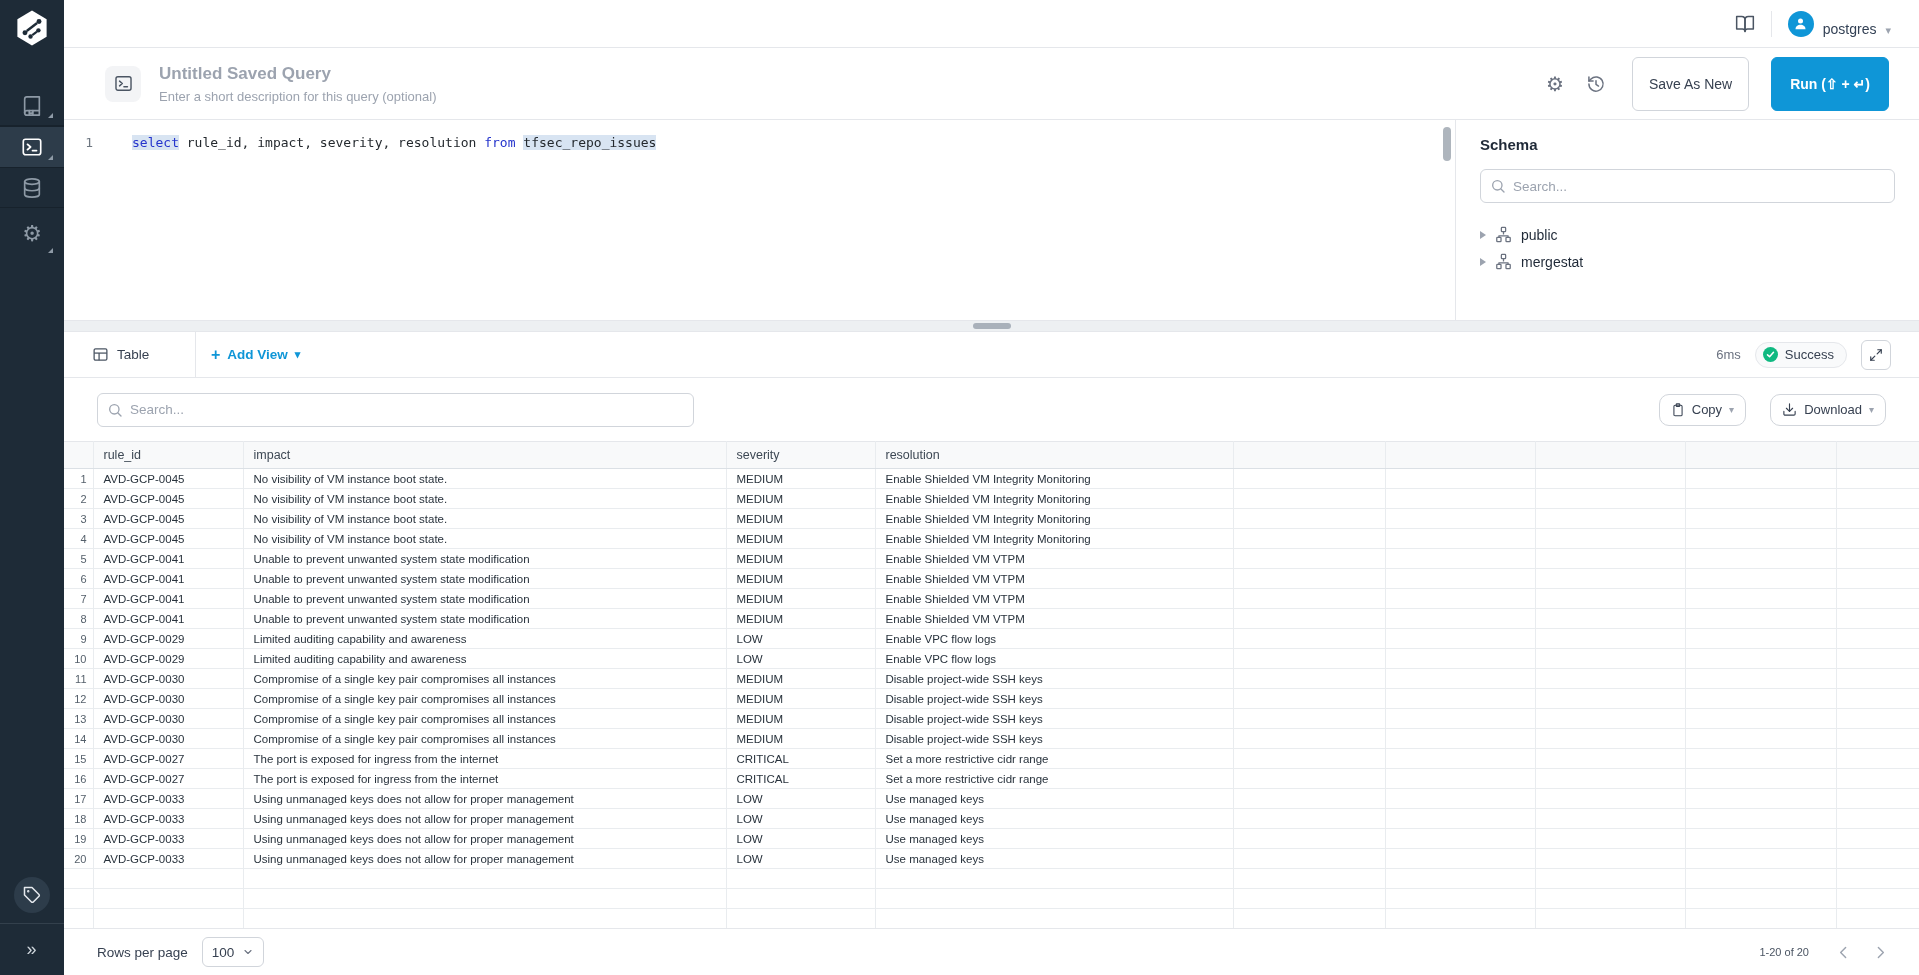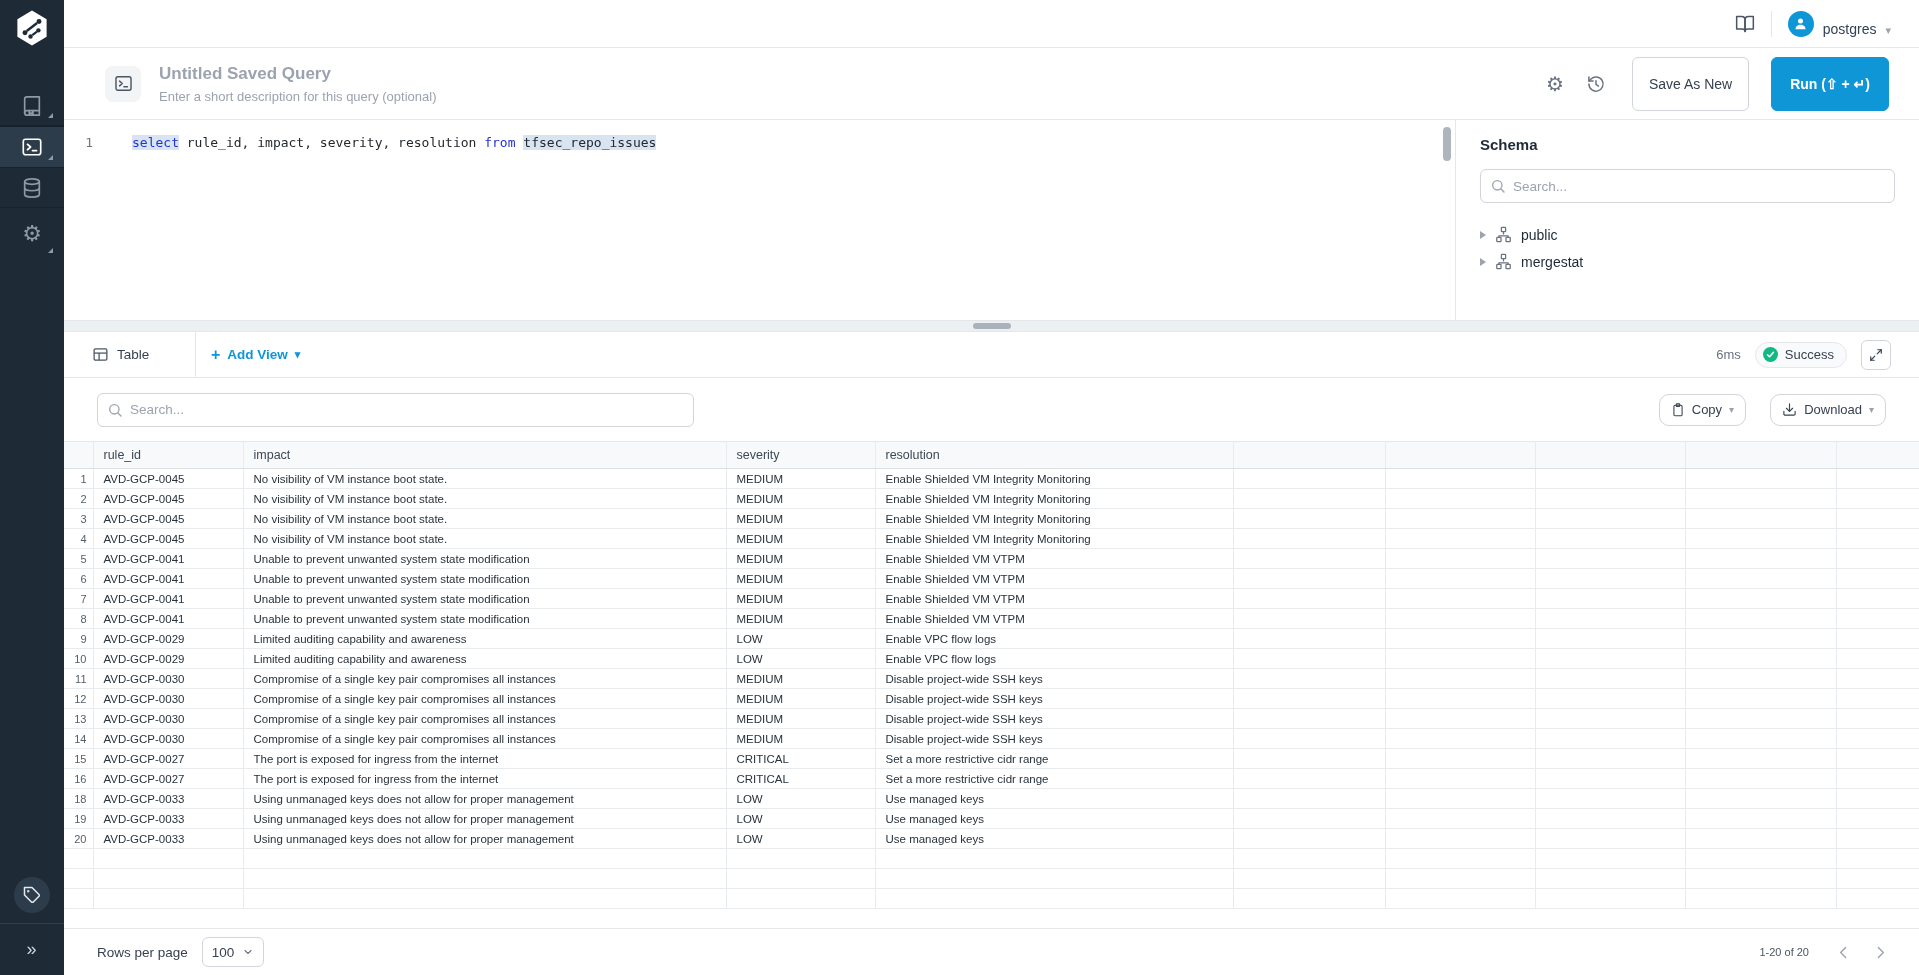--- a/index.html
+++ b/index.html
@@ -573,20 +573,32 @@
               <td>The port is exposed for ingress from the internet</td>
               <td>CRITICAL</td>
               <td>Set a more restrictive cidr range</td>
               <td></td>
               <td></td>
               <td></td>
               <td></td>
               <td></td>
             </tr>
             <tr>
+              <td class="rownum">17</td>
+              <td>AVD-GCP-0033</td>
+              <td>Using unmanaged keys does not allow for proper management</td>
+              <td>LOW</td>
+              <td>Use managed keys</td>
+              <td></td>
+              <td></td>
+              <td></td>
+              <td></td>
+              <td></td>
+            </tr>
+            <tr>
               <td class="rownum">18</td>
               <td>AVD-GCP-0033</td>
               <td>Using unmanaged keys does not allow for proper management</td>
               <td>LOW</td>
               <td>Use managed keys</td>
               <td></td>
               <td></td>
               <td></td>
               <td></td>
               <td></td>

